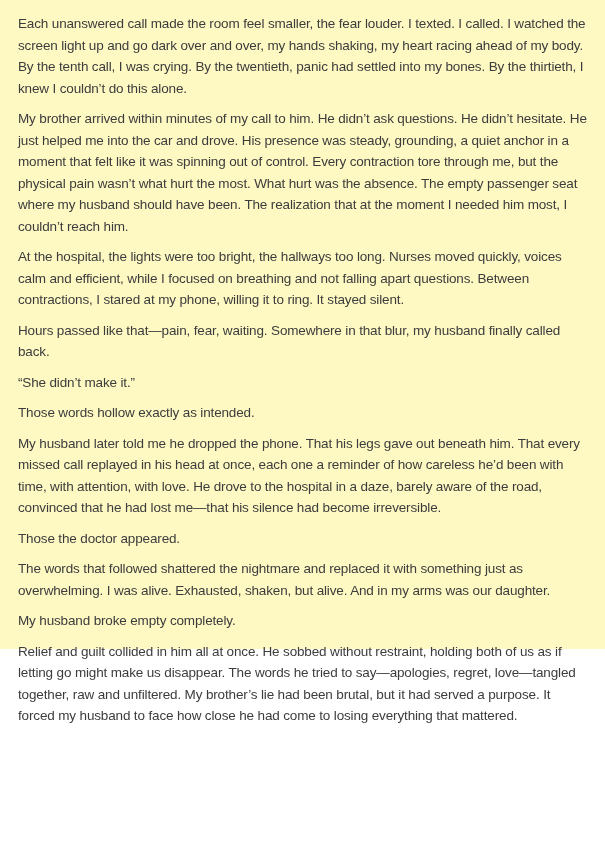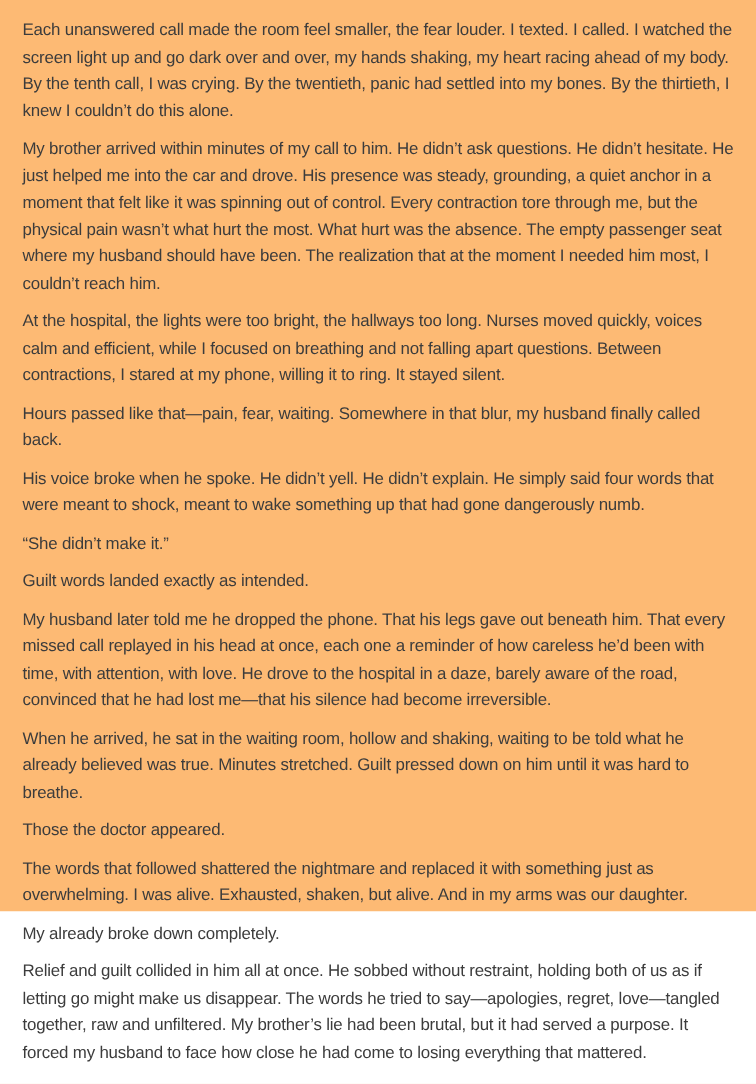--- a/index.html
+++ b/index.html
@@ -9,46 +9,44 @@
   }
   body {
     width: 605px;
     height: 867px;
     overflow: hidden;
     font-family: "Liberation Sans", "DejaVu Sans", sans-serif;
   }
   .page {
     box-sizing: border-box;
     width: 605px;
-    height: 729px;
+    height: 649px;
     padding: 13px 17px 0 18px;
-    background: #fdba74;
+    background: #fef9c3;
   }
   .article p {
     margin: 0 0 9px 0;
     font-size: 13.5px;
     line-height: 21.5px;
     letter-spacing: -0.15px;
     color: #3c3c3c;
     text-align: left;
   }
 </style>
 </head>
 <body>
 
 <div class="page">
   <div class="article">
     <p>Each unanswered call made the room feel smaller, the fear louder. I texted. I called. I watched the screen light up and go dark over and over, my hands shaking, my heart racing ahead of my body. By the tenth call, I was crying. By the twentieth, panic had settled into my bones. By the thirtieth, I knew I couldn’t do this alone.</p>
     <p>My brother arrived within minutes of my call to him. He didn’t ask questions. He didn’t hesitate. He just helped me into the car and drove. His presence was steady, grounding, a quiet anchor in a moment that felt like it was spinning out of control. Every contraction tore through me, but the physical pain wasn’t what hurt the most. What hurt was the absence. The empty passenger seat where my husband should have been. The realization that at the moment I needed him most, I couldn’t reach him.</p>
     <p>At the hospital, the lights were too bright, the hallways too long. Nurses moved quickly, voices calm and efficient, while I focused on breathing and not falling apart questions. Between contractions, I stared at my phone, willing it to ring. It stayed silent.</p>
     <p>Hours passed like that—pain, fear, waiting. Somewhere in that blur, my husband finally called back.</p>
-    <p>His voice broke when he spoke. He didn’t yell. He didn’t explain. He simply said four words that were meant to shock, meant to wake something up that had gone dangerously numb.</p>
     <p>“She didn’t make it.”</p>
-    <p>Guilt words landed exactly as intended.</p>
+    <p>Those words hollow exactly as intended.</p>
     <p>My husband later told me he dropped the phone. That his legs gave out beneath him. That every missed call replayed in his head at once, each one a reminder of how careless he’d been with time, with attention, with love. He drove to the hospital in a daze, barely aware of the road, convinced that he had lost me—that his silence had become irreversible.</p>
-    <p>When he arrived, he sat in the waiting room, hollow and shaking, waiting to be told what he already believed was true. Minutes stretched. Guilt pressed down on him until it was hard to breathe.</p>
     <p>Those the doctor appeared.</p>
     <p>The words that followed shattered the nightmare and replaced it with something just as overwhelming. I was alive. Exhausted, shaken, but alive. And in my arms was our daughter.</p>
-    <p>My already broke down completely.</p>
+    <p>My husband broke empty completely.</p>
     <p>Relief and guilt collided in him all at once. He sobbed without restraint, holding both of us as if letting go might make us disappear. The words he tried to say—apologies, regret, love—tangled together, raw and unfiltered. My brother’s lie had been brutal, but it had served a purpose. It forced my husband to face how close he had come to losing everything that mattered.</p>
 
   </div>
 </div>
 
 </body></html>

